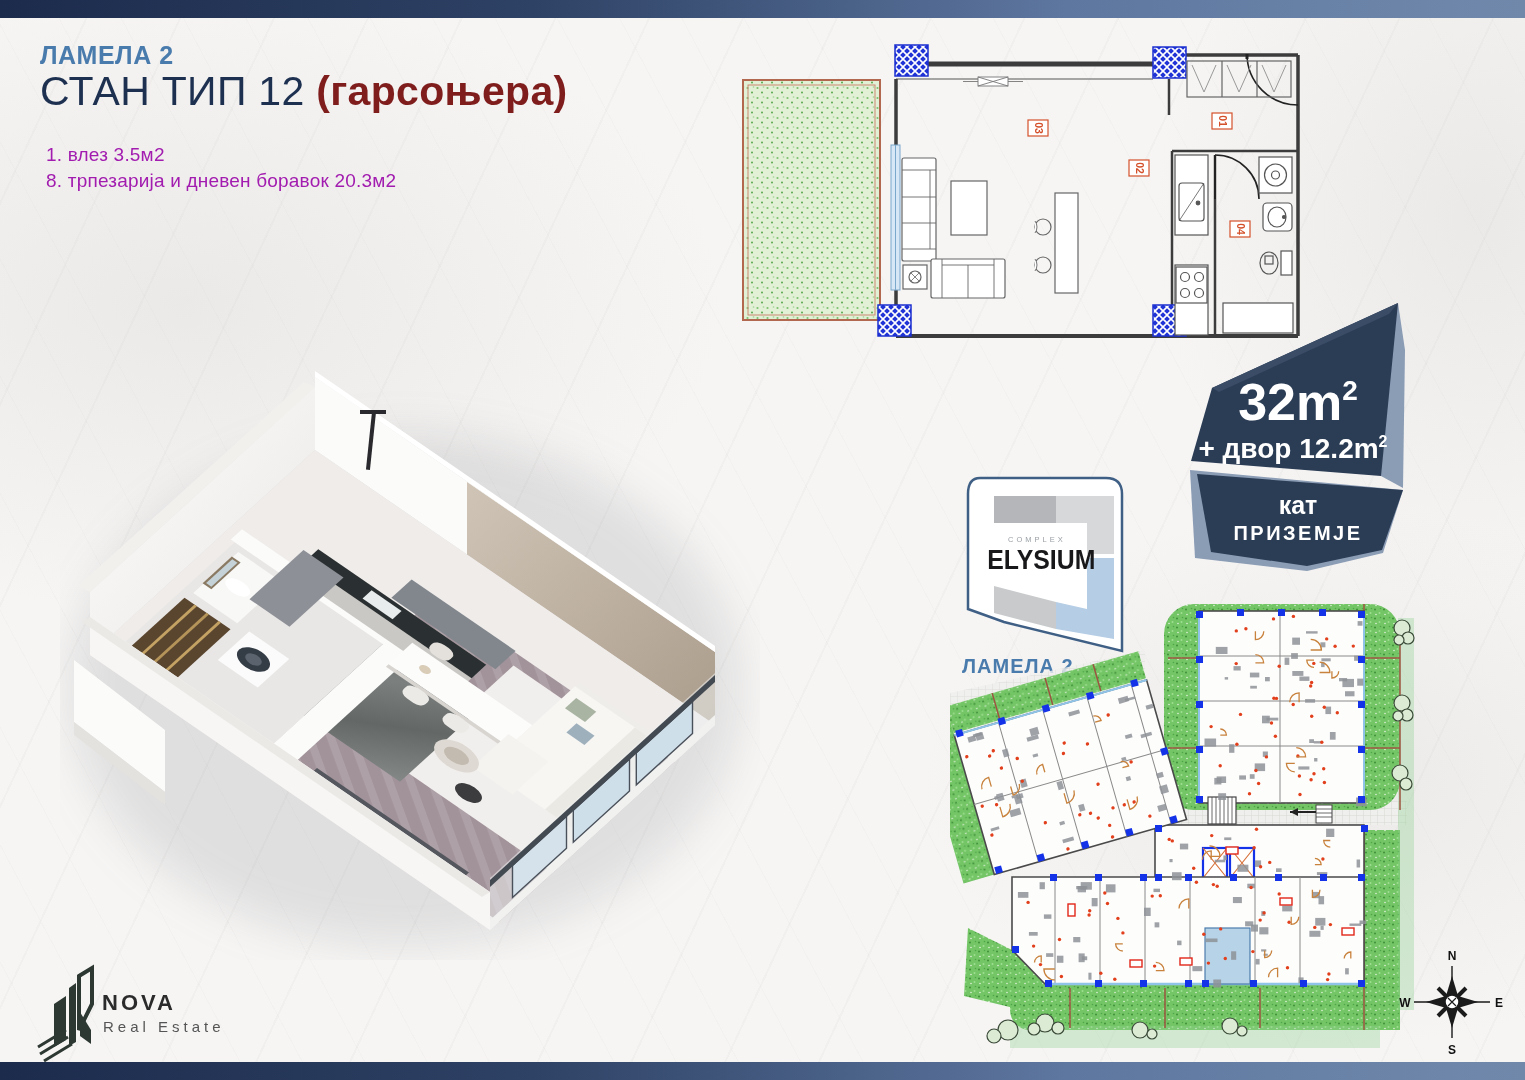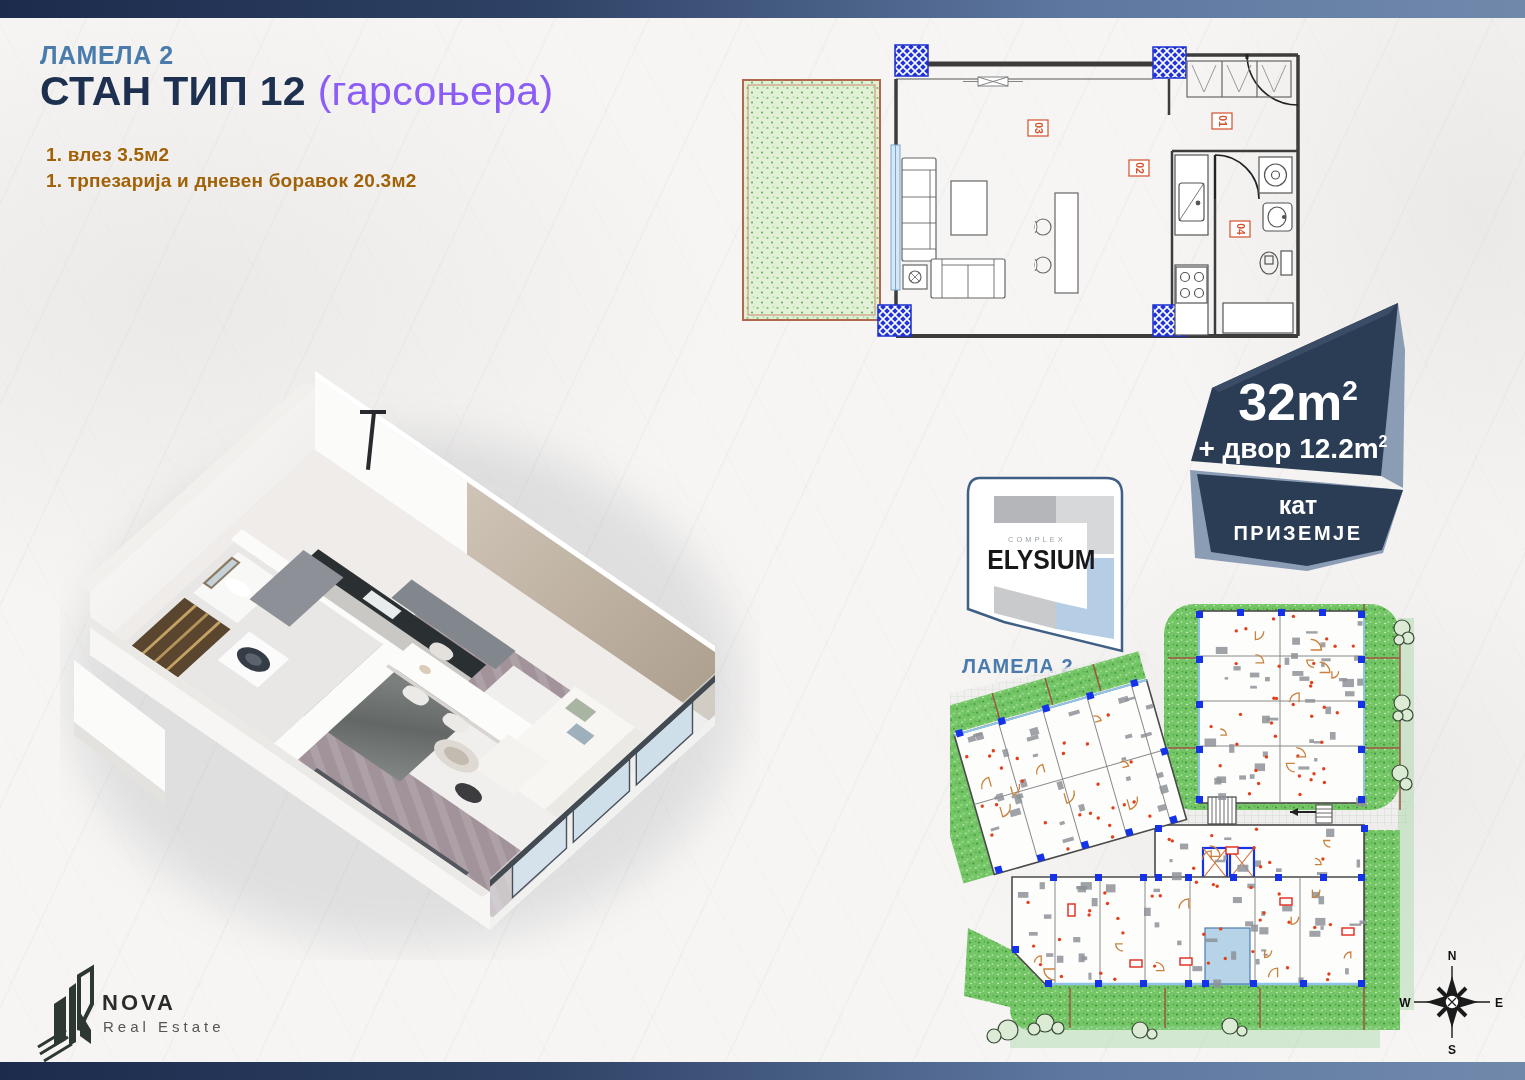--- a/index.html
+++ b/index.html
@@ -14,25 +14,25 @@
       repeating-linear-gradient(62deg, rgba(185,183,180,.06) 0 1px, transparent 1px 55px),
       #f6f5f4;
   }
   .bar{position:absolute;left:0;width:1525px;height:18px;
     background:linear-gradient(90deg,#1c2b4c 0%,#2e4265 35%,#5e77a0 70%,#7089ab 100%);}
   #topbar{top:0;} #bottombar{top:1062px;}
 
   #header{position:absolute;left:40px;top:42px;}
   #lamela-heading{font-size:25px;font-weight:700;color:#4a7bad;letter-spacing:.5px;line-height:26px;}
   #main-title{font-size:41px;color:#1d3050;line-height:46px;letter-spacing:.3px;}
-  #main-title .b{font-weight:700;}
-  #main-title .l{font-weight:400;color:#8b5cf6;}
-
-  #room-list{position:absolute;left:46px;top:142px;font-size:19px;font-weight:700;
-    color:#a16207;line-height:26px;letter-spacing:.2px;}
+  #main-title .b{font-weight:400;}
+  #main-title .l{font-weight:700;color:#7f1d1d;}
+
+  #room-list{position:absolute;left:46px;top:142px;font-size:19px;font-weight:400;
+    color:#a21caf;line-height:26px;letter-spacing:.2px;}
 
   .abs{position:absolute;}
   #lamela2-sitelabel{position:absolute;left:962px;top:655px;font-size:20px;font-weight:700;color:#4a7bad;letter-spacing:1px;}
 
   #nova-wrap{position:absolute;left:36px;top:952px;width:270px;height:115px;text-decoration:underline;}
 
   svg text{font-family:"Liberation Sans","DejaVu Sans",sans-serif;}
   .badge-txt{fill:#ffffff;font-weight:700;}
 </style>
 </head>
@@ -41,21 +41,21 @@
 <div class="bar" id="topbar"></div>
 <div class="bar" id="bottombar"></div>
 
 <div id="header">
   <div id="lamela-heading">ЛАМЕЛА 2</div>
   <div id="main-title"><span class="b">СТАН ТИП 12</span><span class="l"> (гарсоњера)</span></div>
 </div>
 
 <div id="room-list">
   <div>1. влез 3.5м2</div>
-  <div>1. трпезарија и дневен боравок 20.3м2</div>
+  <div>8. трпезарија и дневен боравок 20.3м2</div>
 </div>
 
 <svg class="abs" style="left:735px;top:35px;" width="570" height="310" viewBox="0 0 570 310">
   <defs>
     <pattern id="grassL" width="10" height="10" patternUnits="userSpaceOnUse">
       <rect width="10" height="10" fill="#e2f0d6"></rect>
       <circle cx="2.5" cy="3" r="1.1" fill="#7cc06e"></circle>
       <circle cx="7" cy="7.5" r="1" fill="#5aa94e"></circle>
       <circle cx="8.5" cy="2" r=".8" fill="#9ed492"></circle>
     </pattern>

